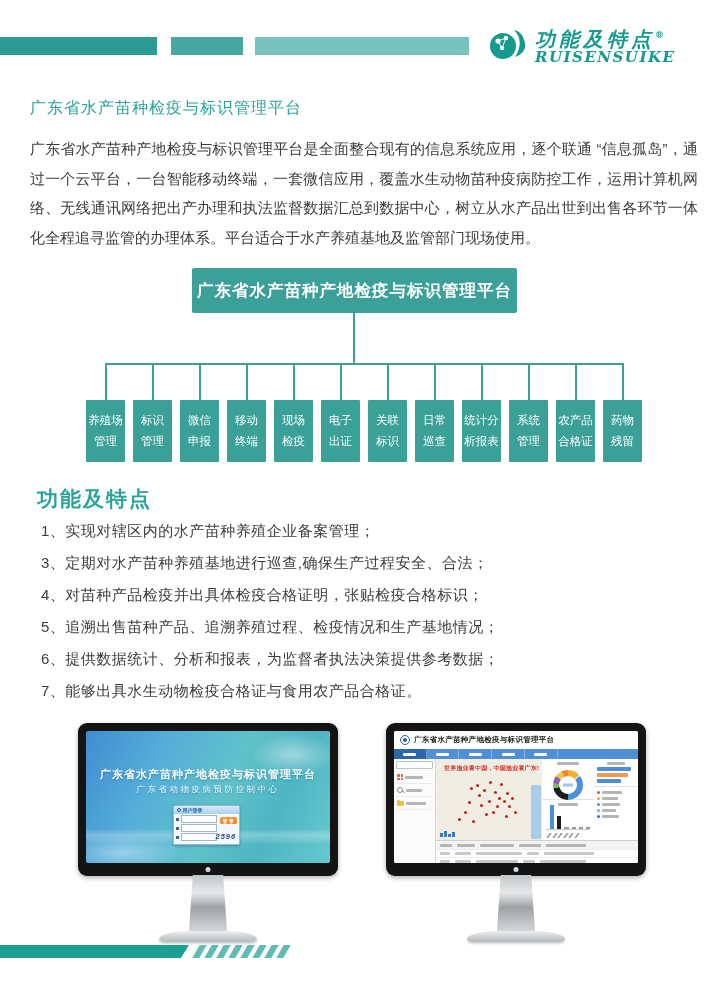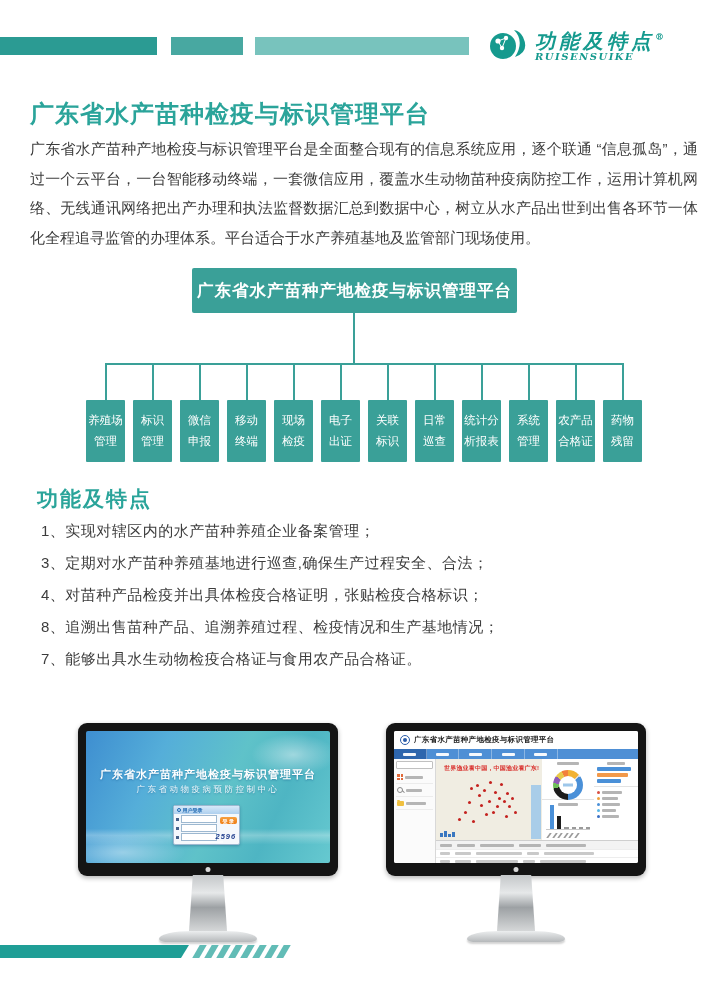--- a/index.html
+++ b/index.html
@@ -10,24 +10,24 @@
   .hbar{position:absolute;top:37px;height:18px;}
   .hbar1{left:0;width:157px;background:#2B9B93;}
   .hbar2{left:171px;width:72px;background:#48A8A1;}
   .hbar3{left:255px;width:214px;background:#78C3BD;}
   .logo{position:absolute;left:487px;top:24px;display:flex;align-items:center;gap:6px;}
   .logo-text{display:flex;flex-direction:column;line-height:1.05;}
   .logo-cn{font-family:"DejaVu Serif","Liberation Serif",serif;font-weight:bold;
            font-size:20px;color:#159A8E;letter-spacing:4px;font-style:italic;}
   .logo-reg{font-size:9px;vertical-align:super;letter-spacing:0;font-style:normal;}
   .logo-en{font-family:"DejaVu Serif","Liberation Serif",serif;font-style:italic;font-weight:bold;
-           font-size:10px;color:#159A8E;letter-spacing:1.5px;}
-
-  
-  .main-title{position:absolute;left:30px;top:98px;font-size:24px;font-weight:bold;color:#2AA49A;letter-spacing:1px;}
+           font-size:15px;color:#159A8E;letter-spacing:1.5px;}
+
+  
+  .main-title{position:absolute;left:30px;top:98px;font-size:16px;font-weight:normal;color:#2AA49A;letter-spacing:1px;}
   .intro{position:absolute;left:30px;top:134px;width:668px;font-size:15px;line-height:29.5px;
          text-align:justify;color:#3c3c3c;}
 
   
   .org{position:absolute;left:86px;top:268px;width:556px;height:196px;}
   .org-root{position:absolute;left:106px;top:0;width:325px;height:45px;background:#3AA098;color:#fff;
             font-size:16.5px;font-weight:bold;display:flex;align-items:center;justify-content:center;
             letter-spacing:1px;border-radius:2px;}
   .org-vline{position:absolute;left:267px;top:45px;width:2px;height:50px;background:#3AA098;}
   .org-hline{position:absolute;left:19px;top:95px;width:518px;height:2px;background:#3AA098;}
@@ -230,21 +230,22 @@
           <span>残留</span>
         </div>
     </div>
   </div>
 
   <div class="feat-head">功能及特点</div>
   <ul class="feat-list">
     <li>1、实现对辖区内的水产苗种养殖企业备案管理；</li>
     <li>3、定期对水产苗种养殖基地进行巡查,确保生产过程安全、合法；</li>
     <li>4、对苗种产品检疫并出具体检疫合格证明，张贴检疫合格标识；</li>
-    <li>8、追溯出售苗种产品、追溯养殖过程、检疫情况和生产基地情况；</li>
+    <li>5、追溯出售苗种产品、追溯养殖过程、检疫情况和生产基地情况；</li>
+    <li>6、提供数据统计、分析和报表，为监督者执法决策提供参考数据；</li>
     <li>7、能够出具水生动物检疫合格证与食用农产品合格证。</li>
   </ul>
 
   <div class="monitor mon-left">
     <div class="bezel">
       <div class="screen scr-login">
         <div class="lg-title">广东省水产苗种产地检疫与标识管理平台</div>
         <div class="lg-sub">广东省动物疫病预防控制中心</div>
         <div class="lg-panel">
           <div class="lg-ph">

